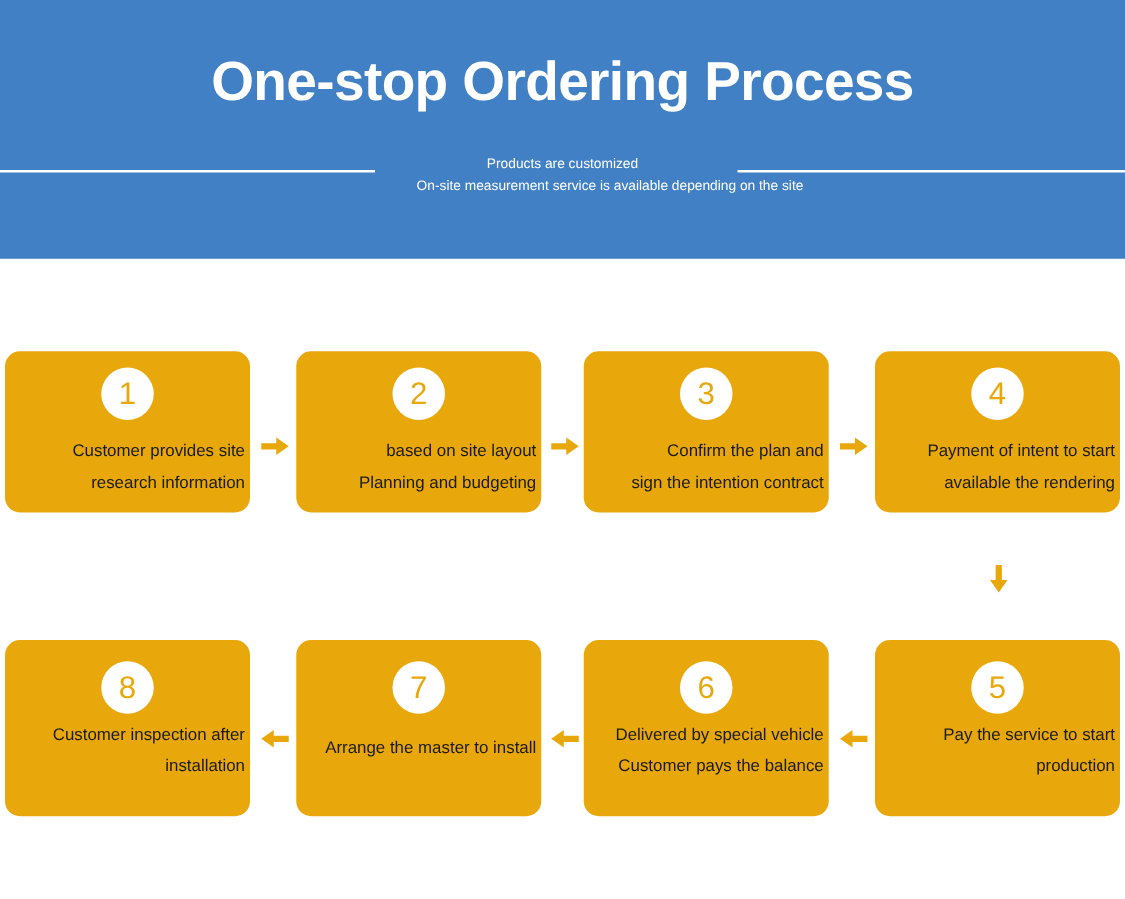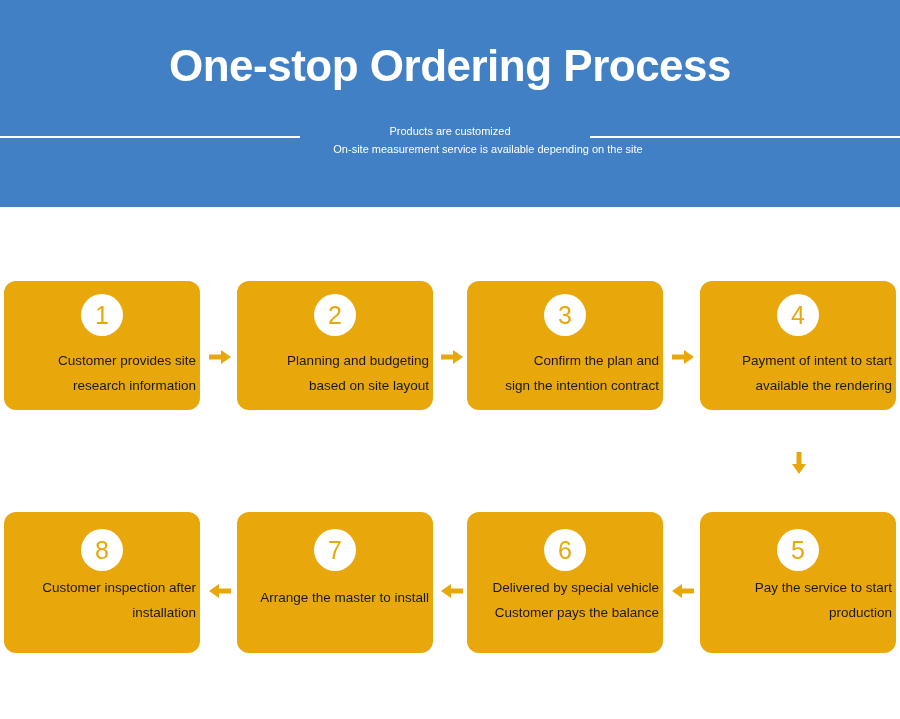--- a/index.html
+++ b/index.html
@@ -179,22 +179,22 @@
         <div>Customer provides site</div>
         <div>research information</div>
       </div>
     </div>
 
     <div class="step-box col-2">
       <div class="step-num-circle">
         <span>2</span>
       </div>
       <div class="step-lines">
+        <div>based on site layout</div>
         <div>Planning and budgeting</div>
-        <div>based on site layout</div>
       </div>
     </div>
 
     <div class="step-box col-3">
       <div class="step-num-circle">
         <span>3</span>
       </div>
       <div class="step-lines">
         <div>Confirm the plan and</div>
         <div>sign the intention contract</div>

